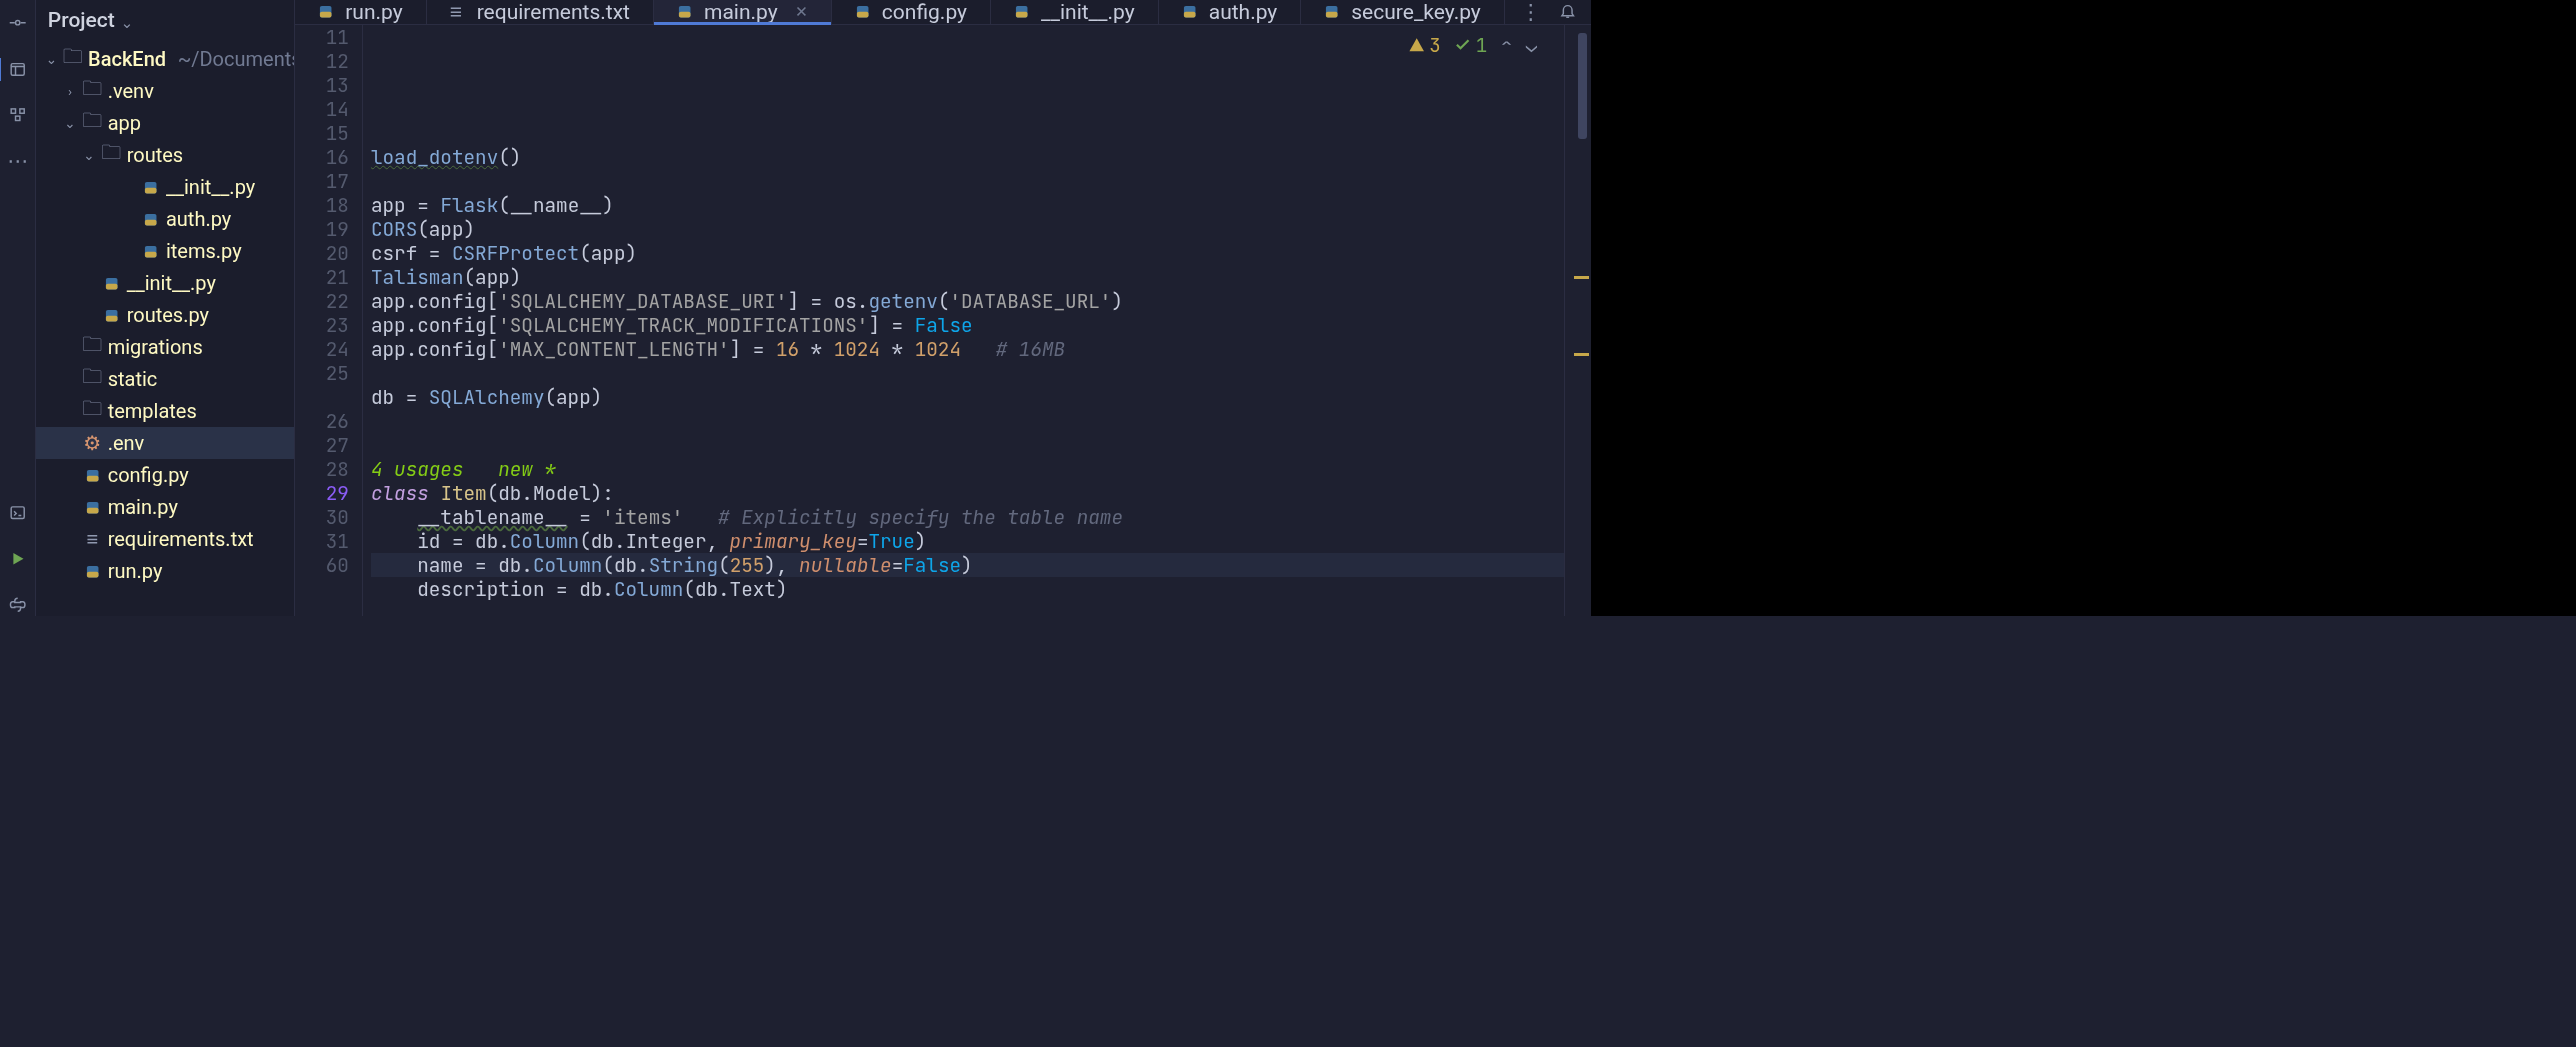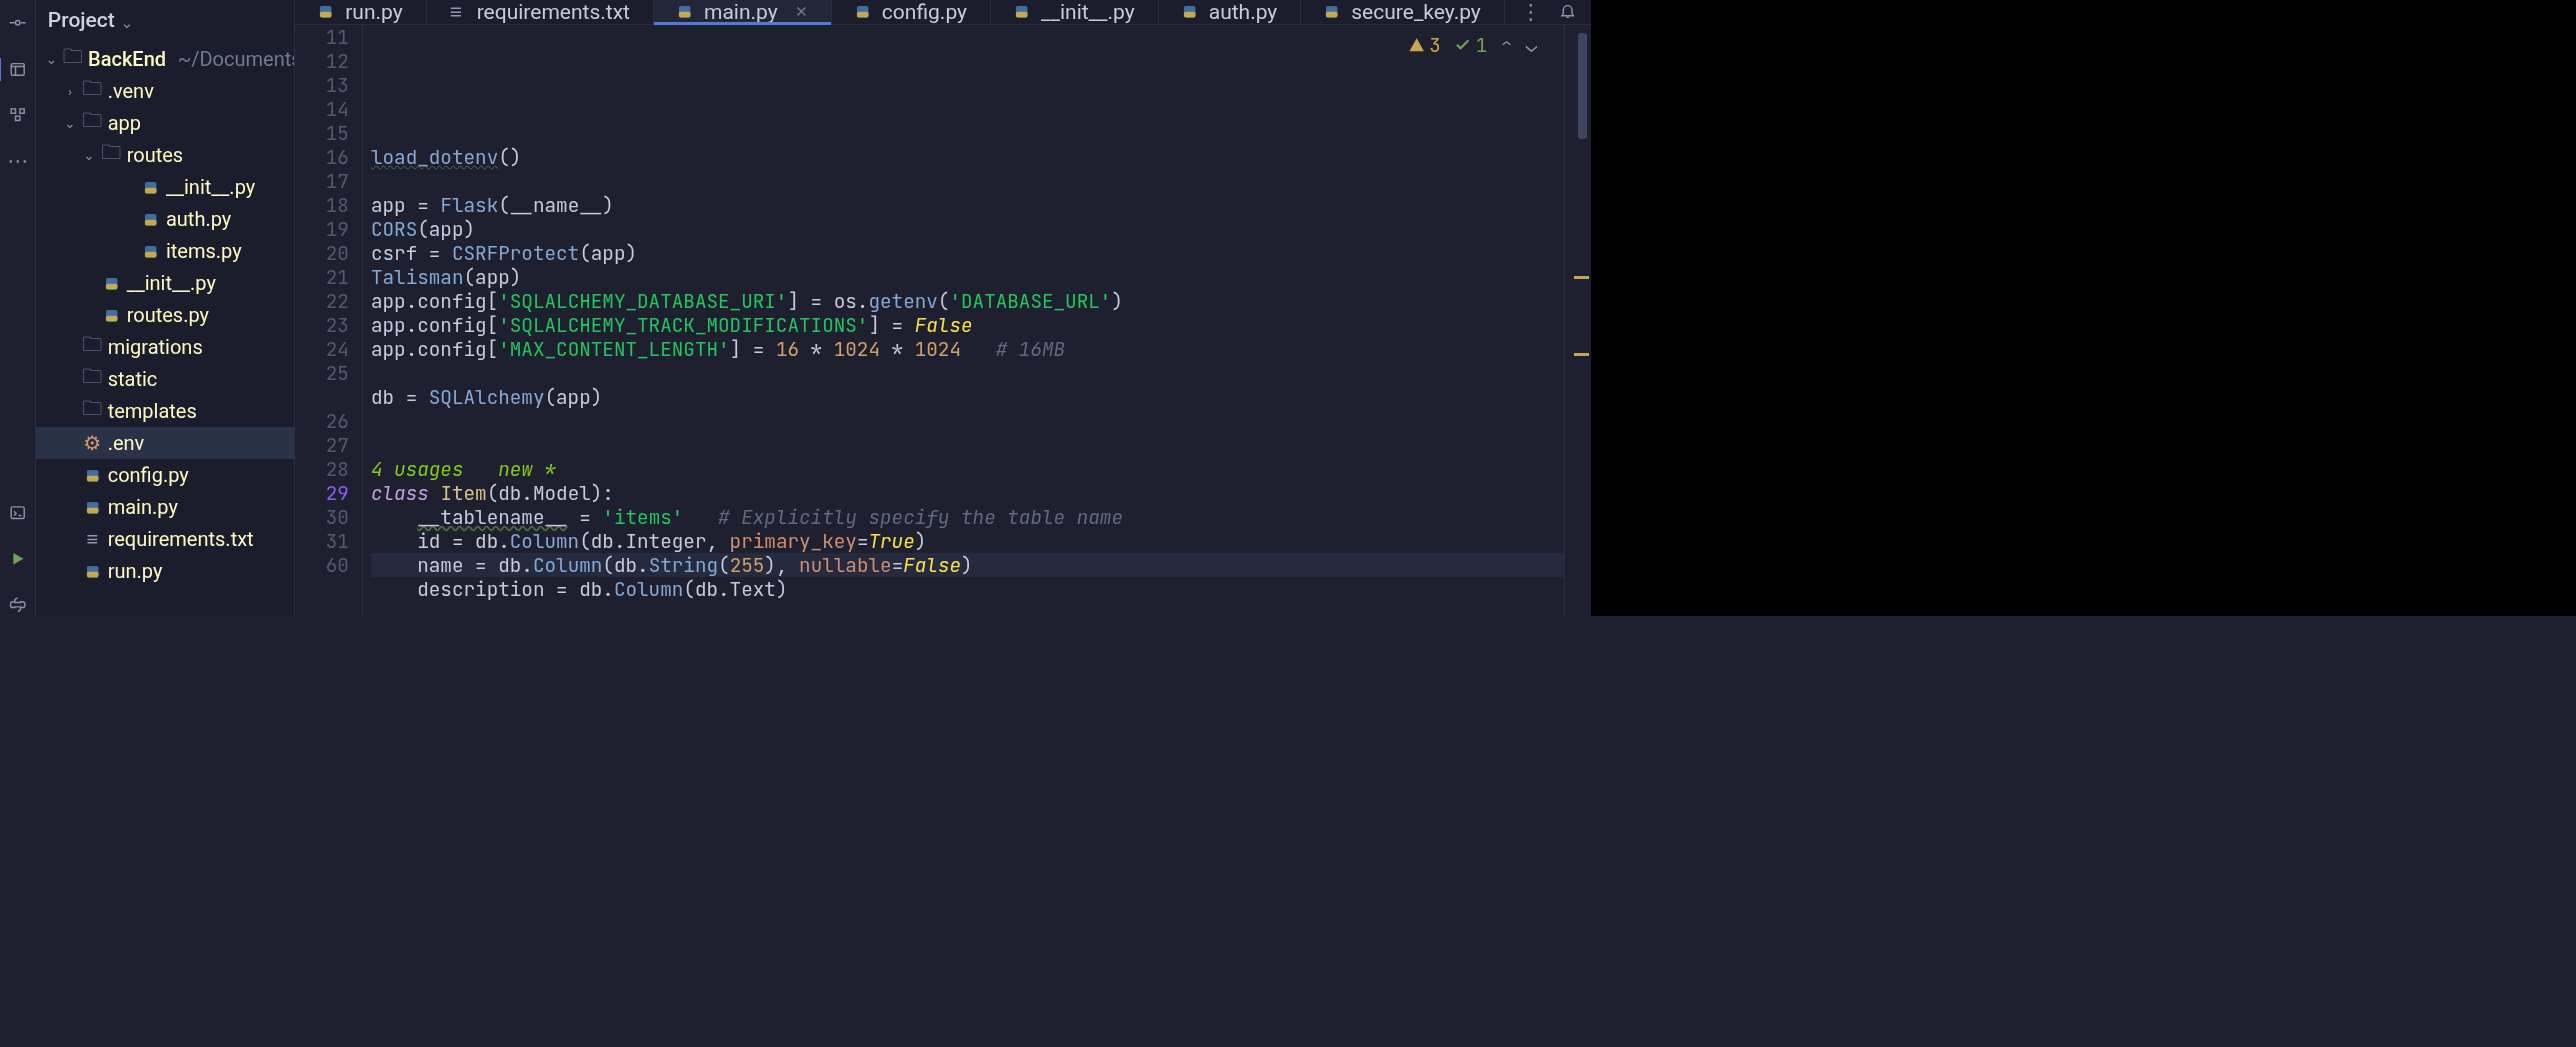--- a/index.html
+++ b/index.html
@@ -128,26 +128,26 @@
     padding-left: 7.7px;
     position:relative;
     white-space:pre;
   }
   .code-line { height:24px; display:flex; align-items:center;}
   .code-line.current { background:#252a3e;}
   .hint-line { color:#84cc16; font-style:italic; height:24px; display:flex; align-items:center; }
   .tok-call { color:#84a9d6;}
   .tok-id { color:#c6cbdb;}
   .tok-kw { color:#c3a0e0; font-style:italic;}
-  .tok-str { color:#22c55e;text-align:right;}
+  .tok-str { color:#a3a3a3;text-align:right;}
   .tok-num { color:#d1a06a;}
-  .tok-const { color:#fde047; font-style:italic;}
+  .tok-const { color:#0ea5e9; }
   .tok-class { color:#d8c48a;}
   .tok-cmt { color:#62687d; font-style:italic;}
-  .tok-param { color:#cf8e6d; }
+  .tok-param { color:#cf8e6d; font-style:italic;}
   .underline { text-decoration: underline wavy #4b6b3d; text-decoration-thickness:1px;}
   .underline2 { text-decoration: underline wavy #4b6b3d;}
 
   .editor-overlay {
     position:absolute; top:7.7px; right:27px;
     display:flex; align-items:center; gap:13.5px;
     font-size:19.3px;
   }
   .warn-badge { color:#c7a84a; display:flex; align-items:center; gap:3.9px;}
   .check-badge { color:#6ea553; display:flex; align-items:center; gap:3.9px;}

